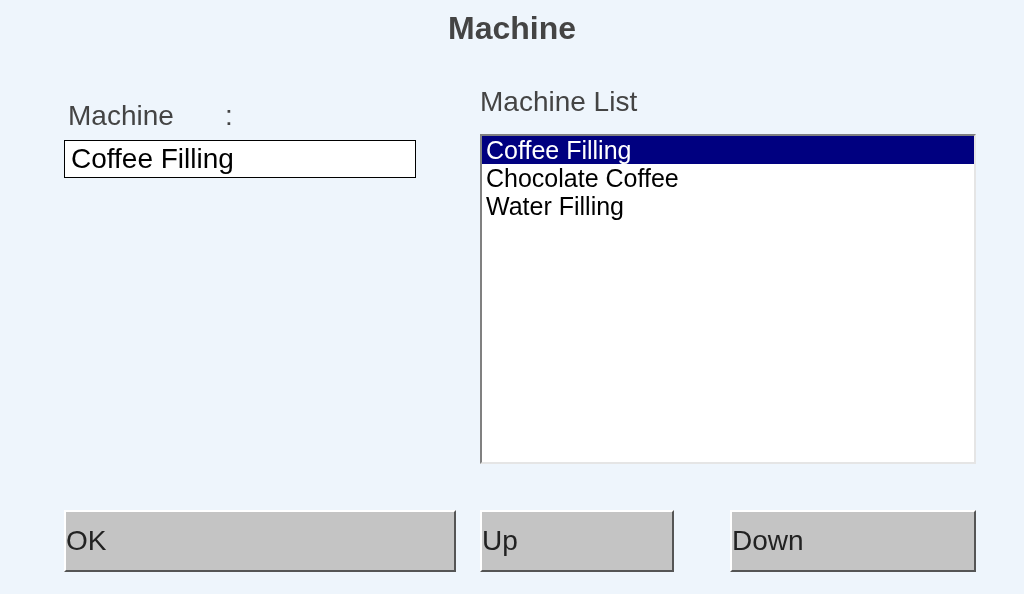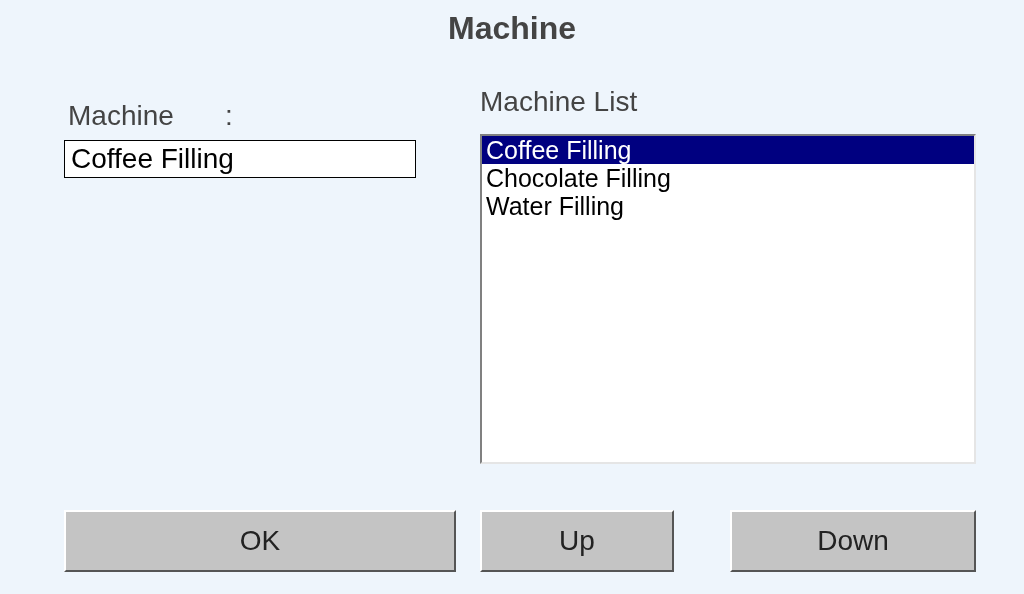--- a/index.html
+++ b/index.html
@@ -88,21 +88,21 @@
     .btn {
       position: absolute;
       height: 62px;
       background: #c4c4c4;
       border-top: 2px solid #fff;
       border-left: 2px solid #fff;
       border-right: 2px solid #555;
       border-bottom: 2px solid #555;
       font-size: 28px;
       color: #222;
-      text-align: center;
+      text-align: left;
       line-height: 58px;
       cursor: pointer;
     }
     .btn-ok {
       top: 510px;
       left: 64px;
       width: 392px;
     }
     .btn-up {
       top: 510px;
@@ -120,19 +120,19 @@
 
 <div class="title">Machine</div>
 
 <div class="field-label">Machine</div>
 <div class="field-colon">:</div>
 <div class="field-input">Coffee Filling</div>
 
 <div class="list-label">Machine List</div>
 <div class="list-box" id="list-box">
     <div class="list-item selected">Coffee Filling</div>
-    <div class="list-item">Chocolate Filling</div>
+    <div class="list-item">Chocolate Coffee</div>
     <div class="list-item">Water Filling</div>
   </div>
 
 <div class="btn btn-ok">OK</div>
 <div class="btn btn-up">Up</div>
 <div class="btn btn-down">Down</div>
 
 </body></html>

